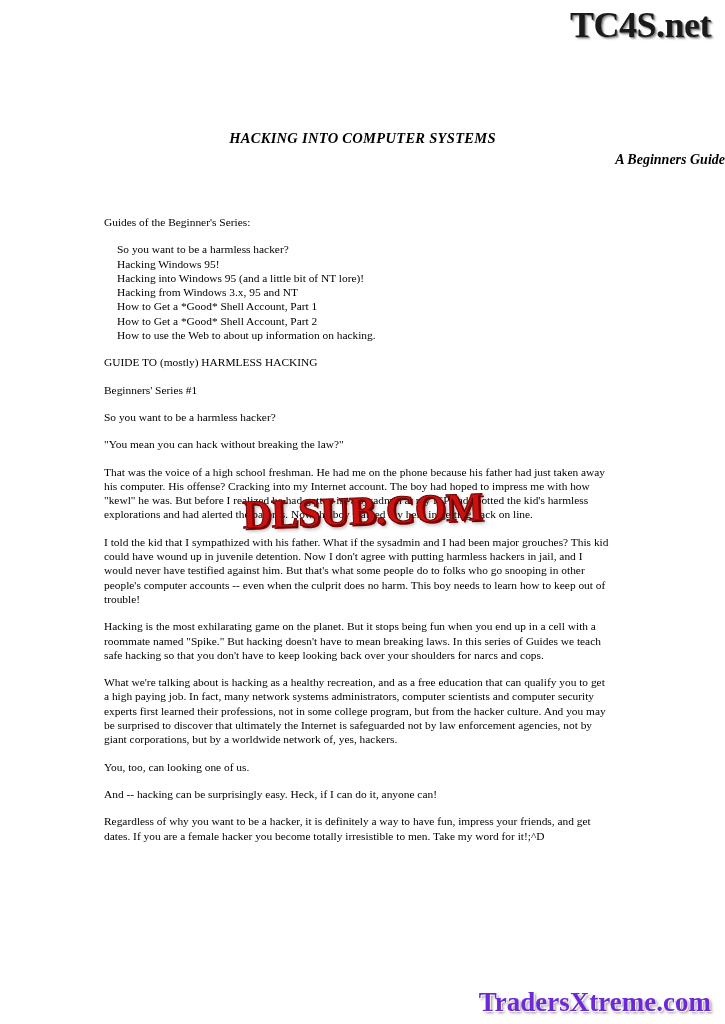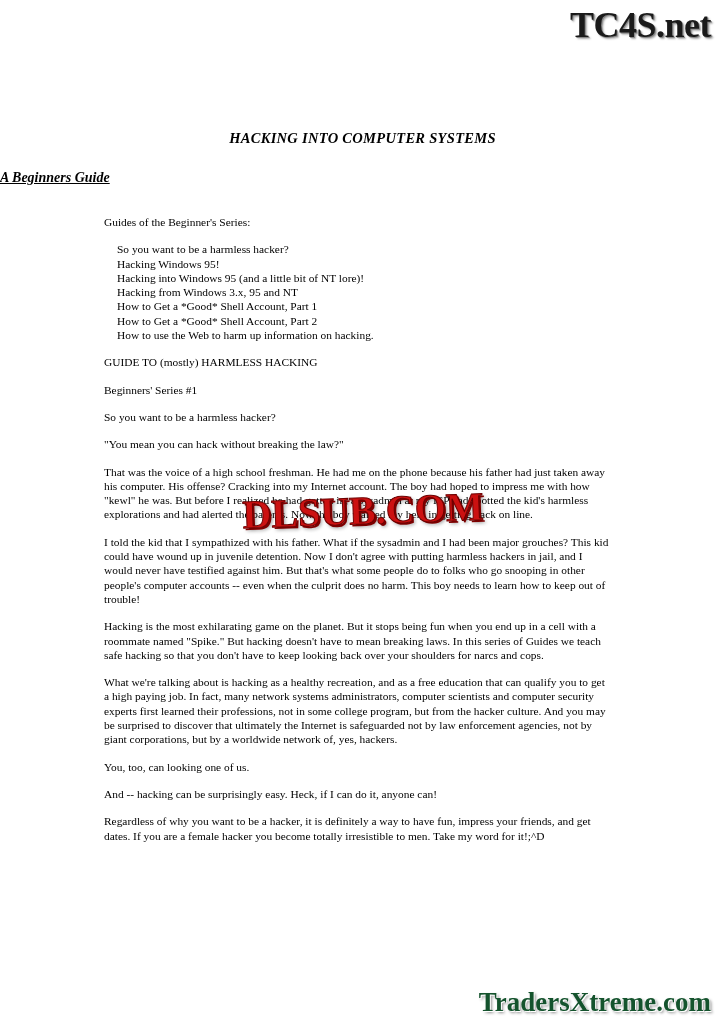--- a/index.html
+++ b/index.html
@@ -28,21 +28,21 @@
     letter-spacing: -0.5px;
     text-shadow: 1px 1px 0 #888, 2px 2px 2px rgba(0,0,0,0.35);
   }
   .wm-bottom {
     position: absolute;
     bottom: 6px;
     right: 14px;
     font-family: "Liberation Serif", serif;
     font-weight: bold;
     font-size: 27px;
-    color: #14532d;
+    color: #6d28d9;
     text-shadow: 1px 1px 0 #fff, 2px 2px 3px rgba(0,0,0,0.45);
   }
   .wm-center {
     position: absolute;
     top: 487px;
     left: 50%;
     transform: translateX(-50%) rotate(-2deg);
     font-family: "Liberation Serif", serif;
     font-weight: bold;
     font-size: 40px;
@@ -69,28 +69,27 @@
     left: 0;
     width: 725px;
     text-align: center;
     font-weight: bold;
     font-style: italic;
     font-size: 14.5px;
     letter-spacing: 0.3px;
   }
   .doc-subtitle {
     position: absolute;
-    top: 170px;
+    top: 152px;
     left: 0;
     width: 725px;
-    text-align: left;
+    text-align: right;
     font-weight: bold;
     font-style: italic;
     font-size: 14px;
-    text-decoration: underline;
   }
   .content {
     position: absolute;
     left: 104px;
     top: 215px;
     width: 522px;
     font-size: 11.4px;
     line-height: 14.3px;
   }
   .content p {
@@ -122,21 +121,21 @@
 
     <p>Guides of the Beginner's Series:</p>
 
     <ul class="series-list">
       <li>So you want to be a harmless hacker?</li>
       <li>Hacking Windows 95!</li>
       <li>Hacking into Windows 95 (and a little bit of NT lore)!</li>
       <li>Hacking from Windows 3.x, 95 and NT</li>
       <li>How to Get a *Good* Shell Account, Part 1</li>
       <li>How to Get a *Good* Shell Account, Part 2</li>
-      <li>How to use the Web to harm up information on hacking.</li>
+      <li>How to use the Web to about up information on hacking.</li>
     </ul>
 
     <p>GUIDE TO (mostly) HARMLESS HACKING</p>
     <p>Beginners' Series #1</p>
     <p>So you want to be a harmless hacker?</p>
     <p>"You mean you can hack without breaking the law?"</p>
 
     <p>That was the voice of a high school freshman. He had me on the phone because his father had just taken away his computer. His offense? Cracking into my Internet account. The boy had hoped to impress me with how "kewl" he was. But before I realized he had gotten in, a sysadmin at my ISP had spotted the kid's harmless explorations and had alerted the parents. Now the boy wanted my help in getting back on line.</p>
     <p>I told the kid that I sympathized with his father. What if the sysadmin and I had been major grouches? This kid could have wound up in  juvenile detention. Now I don't agree with putting harmless hackers in  jail, and I would never have testified against him. But that's what some people do to folks who go snooping in other people's computer accounts -- even when the culprit does no harm. This boy needs to learn how to keep out of trouble!</p>
     <p>Hacking is the most exhilarating game on the planet. But it stops being fun when you end up in a cell with a roommate named "Spike." But hacking doesn't have to mean breaking laws. In this series of Guides we teach safe hacking so that you don't have to keep looking back over your shoulders for narcs and cops.</p>

